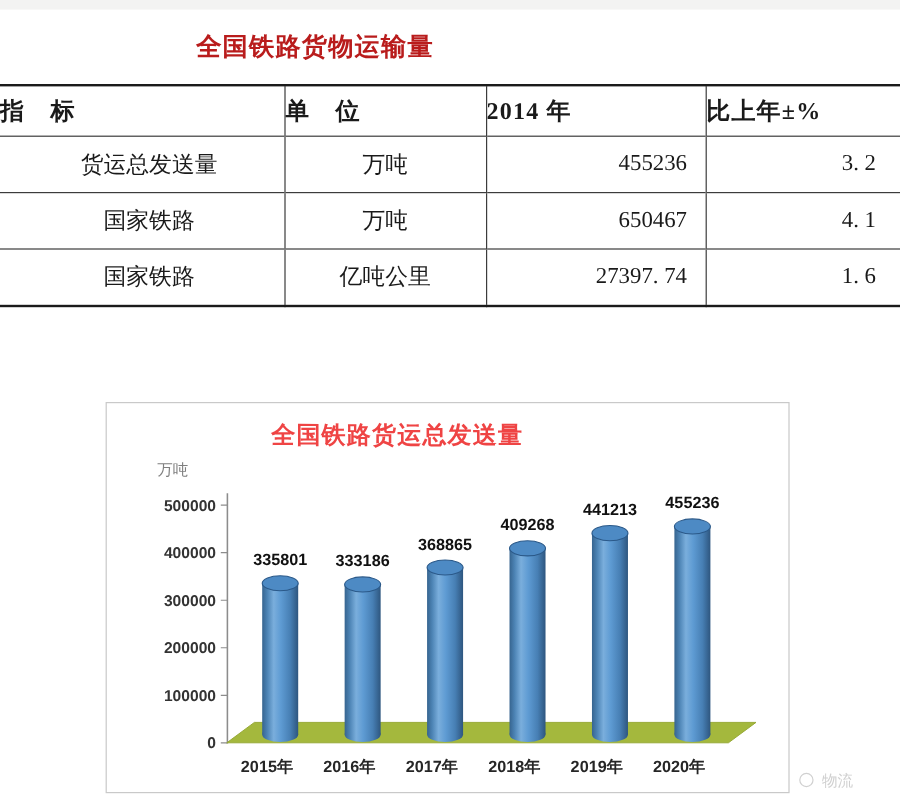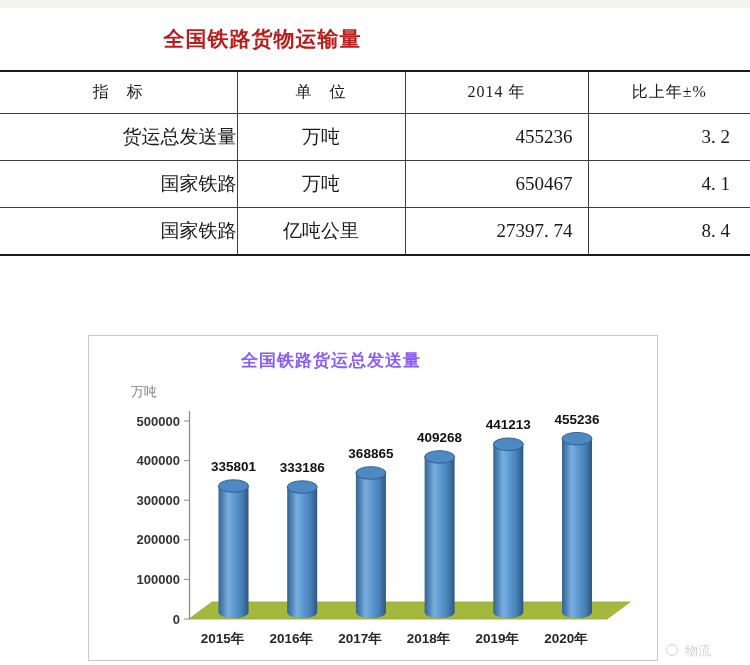--- a/index.html
+++ b/index.html
@@ -12,39 +12,39 @@
     position:absolute;top:25px;left:0;width:525px;text-align:center;
     font-size:21px;font-weight:bold;letter-spacing:1px;color:#b91c1c;
   }
   
   table.doc-table{
     position:absolute;left:0;top:70px;width:750px;
     border-collapse:collapse;table-layout:fixed;
     border-top:2.5px solid #1b1b1b;border-bottom:2.5px solid #1b1b1b;
   }
   .doc-table th,.doc-table td{padding:0;font-weight:normal;overflow:hidden;white-space:nowrap;}
-  .doc-table thead th{height:41px;font-size:16px;font-weight:normal;text-align:center;letter-spacing:1px;}
+  .doc-table thead th{height:41px;font-size:20px;font-weight:bold;text-align:left;letter-spacing:1px;}
   .doc-table tbody td{height:46px;font-size:19px;}
   .doc-table tbody tr{border-top:1px solid #3c3c3c;}
   .doc-table .c2,.doc-table .c3,.doc-table .c4{border-left:1px solid #3c3c3c;}
   .col1{width:237px;} .col2{width:168px;} .col3{width:183px;} .col4{width:162px;}
-  td.ind{text-align:right;padding-left:12px;}
+  td.ind{text-align:center;padding-left:12px;}
   tr.sub td.ind{}
   td.unit{text-align:center;}
   td.val{text-align:right;padding-right:15px;}
   td.chg{text-align:right;padding-right:20px;padding-left:32px;}
   
   .chart-panel{
     position:absolute;left:88px;top:335px;width:570px;height:326px;
     border:1px solid #c9c9c9;background:#fff;box-sizing:border-box;
     font-family:"Liberation Sans","DejaVu Sans",sans-serif;
   }
   .chart-title{
     position:absolute;top:13px;left:0;width:484px;text-align:center;
-    font-size:17px;font-weight:bold;color:#8b5cf6;letter-spacing:1px;
+    font-size:20px;font-weight:bold;color:#ef4444;letter-spacing:1px;
   }
   .y-unit{position:absolute;left:42px;top:47px;font-size:13px;color:#7f7f7f;}
   .chart-svg{position:absolute;left:0;top:0;}
   
   .watermark{
     position:absolute;left:666px;top:642px;width:110px;height:22px;
     color:#a9a9a9;opacity:.55;font-family:"Liberation Sans","DejaVu Sans",sans-serif;
     font-size:13px;white-space:nowrap;
   }
   .wm-ring{
@@ -86,21 +86,21 @@
       <tr class="sub">
         <td class="c1 ind">国家铁路</td>
         <td class="c2 unit">万吨</td>
         <td class="c3 val">650467</td>
         <td class="c4 chg">4. 1</td>
       </tr>
       <tr class="sub">
         <td class="c1 ind">国家铁路</td>
         <td class="c2 unit">亿吨公里</td>
         <td class="c3 val">27397. 74</td>
-        <td class="c4 chg">8. 4</td>
+        <td class="c4 chg">1. 6</td>
       </tr>
     </tbody>
   </table>
 
   <div class="chart-panel">
     <svg id="chartSvg" class="chart-svg" width="568" height="324" viewBox="0 0 568 324">
         <defs>
           <linearGradient id="cyl" x1="0" x2="1" y1="0" y2="0">
             <stop offset="0" stop-color="#36648F"></stop>
             <stop offset=".14" stop-color="#4C83B4"></stop>

